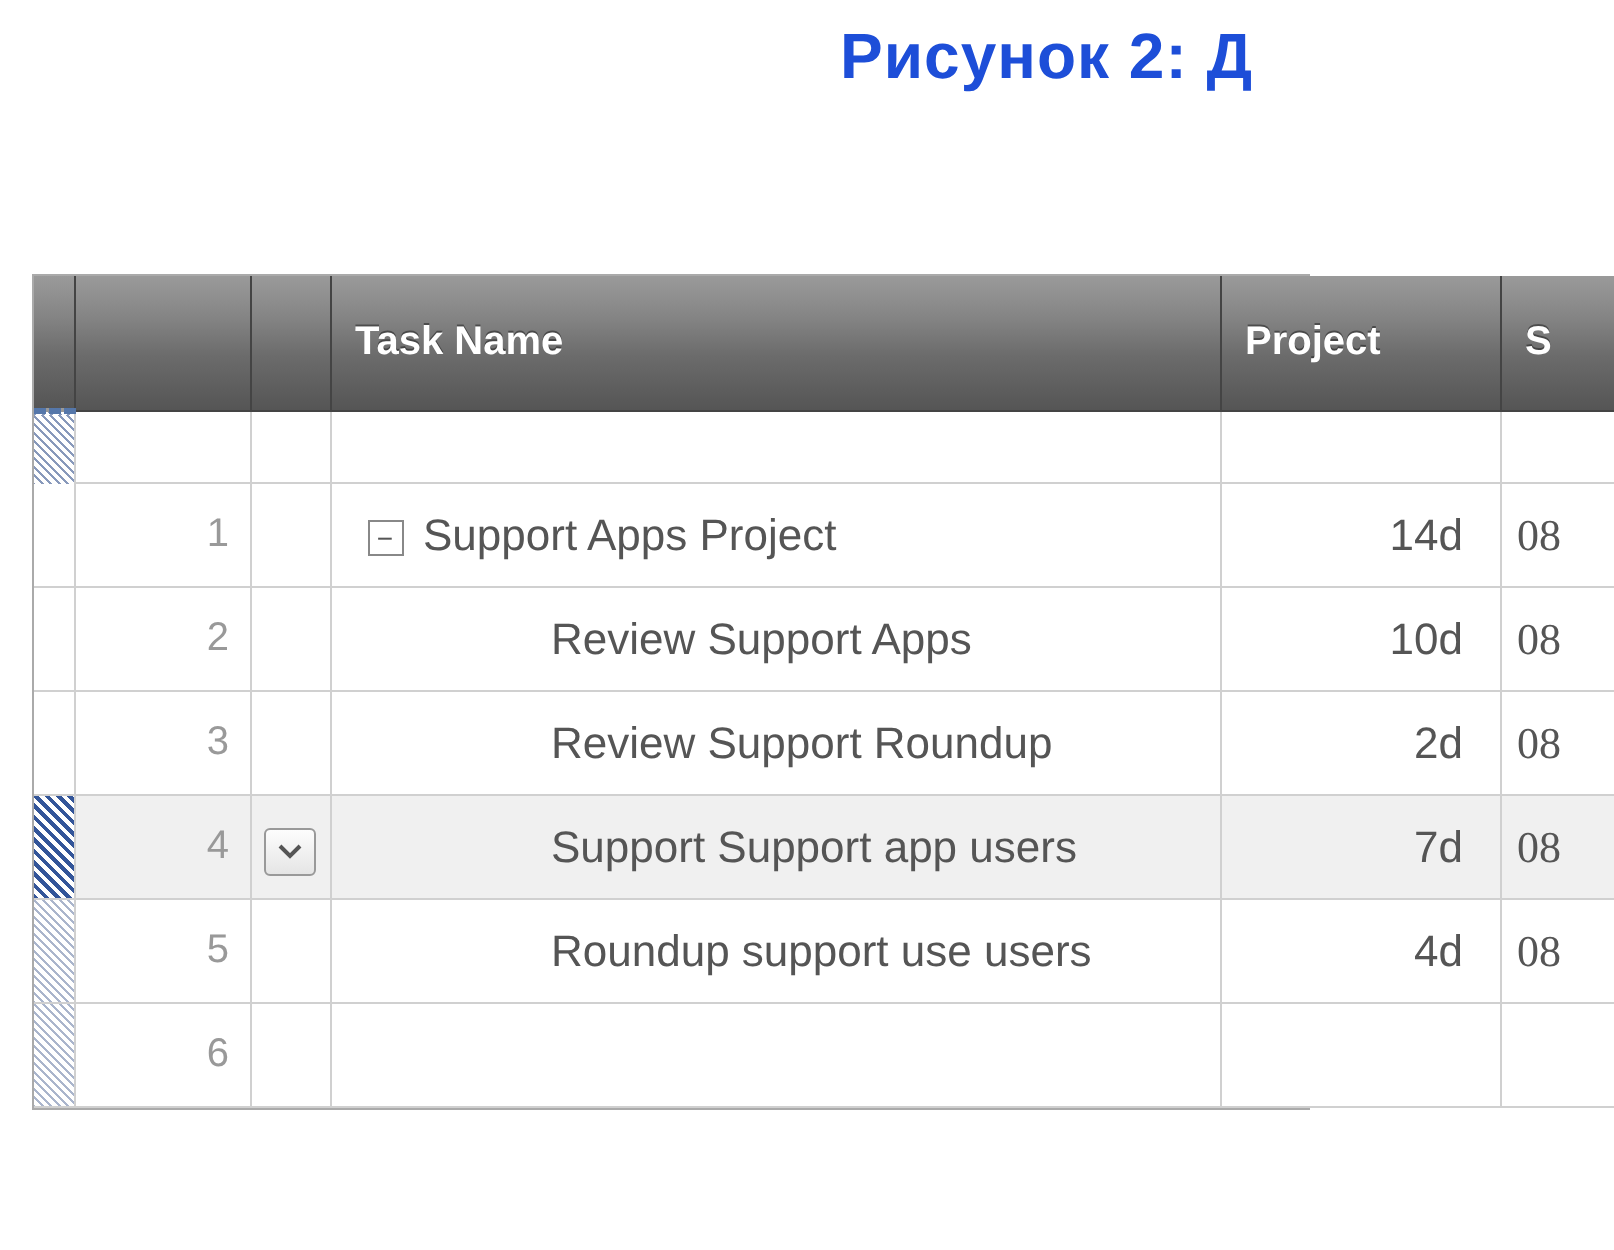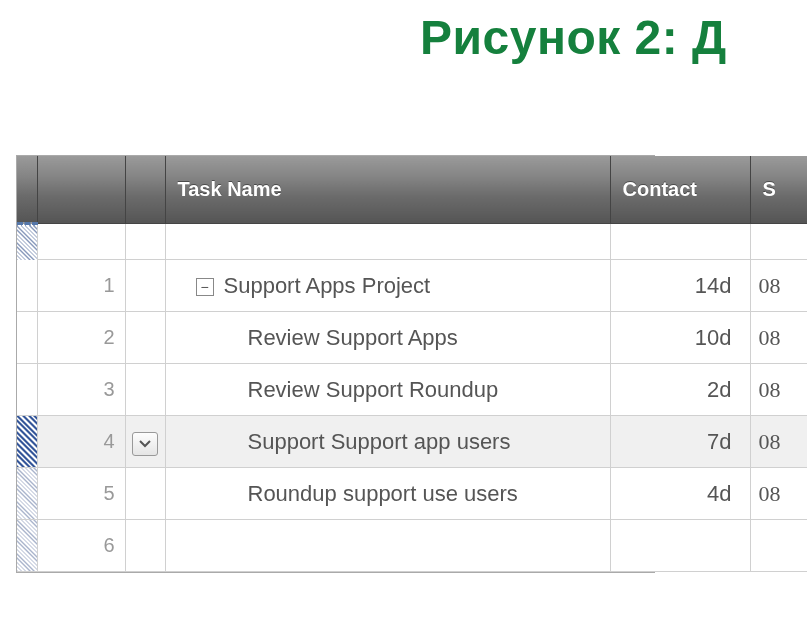--- a/index.html
+++ b/index.html
@@ -4,23 +4,23 @@
   <style>
     * { box-sizing: border-box; margin: 0; padding: 0; }
     body {
       font-family: Arial, Helvetica, sans-serif;
       background: #fff;
       width: 807px;
       height: 625px;
       overflow: hidden;
     }
     .heading {
-      font-size: 48px;
+      font-size: 32px;
       font-weight: 900;
-      color: #15803d;
+      color: #1d4ed8;
       padding: 10px 0 0 0;
       margin-left: 420px;
       white-space: nowrap;
       letter-spacing: 0.5px;
     }
     .table-container {
       margin-top: 90px;
       margin-left: 16px;
       border: 1px solid #aaa;
       border-right: none;
@@ -86,24 +86,24 @@
       text-align: right;
       color: #999;
       font-size: 20px;
       padding-right: 10px;
     }
     td.iconcell {
       text-align: center;
       padding: 0;
     }
     td.namecell {
-      padding-left: 30px;
+      padding-left: 18px;
       white-space: nowrap;
     }
-    td.namecell.indent1 { padding-left: 82px; }
+    td.namecell.indent1 { padding-left: 110px; }
     td.durcell {
       text-align: right;
       padding-right: 18px;
       padding-left: 12px;
     }
     td.startcell {
       padding-left: 8px;
       white-space: nowrap;
       font-family: Liberation Serif, serif;
     }
@@ -150,21 +150,21 @@
       <col class="col-name">
       <col class="col-dur">
       <col class="col-start">
     </colgroup>
     <thead>
       <tr>
         <th class="col-marker"></th>
         <th></th>
         <th></th>
         <th>Task Name</th>
-        <th>Contact</th>
+        <th>Project</th>
         <th>S</th>
       </tr>
     </thead>
     <tbody id="tbody">
       <tr class="spacer">
         <td class="marker"></td>
         <td class="num"></td>
         <td class="iconcell"></td>
         <td class="namecell"></td>
         <td class="durcell"></td>

